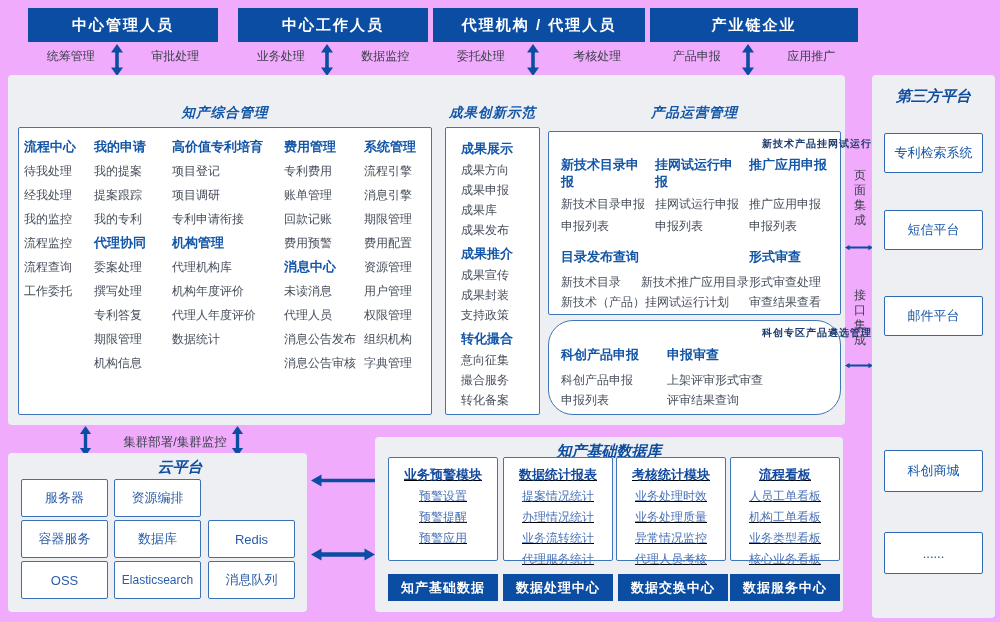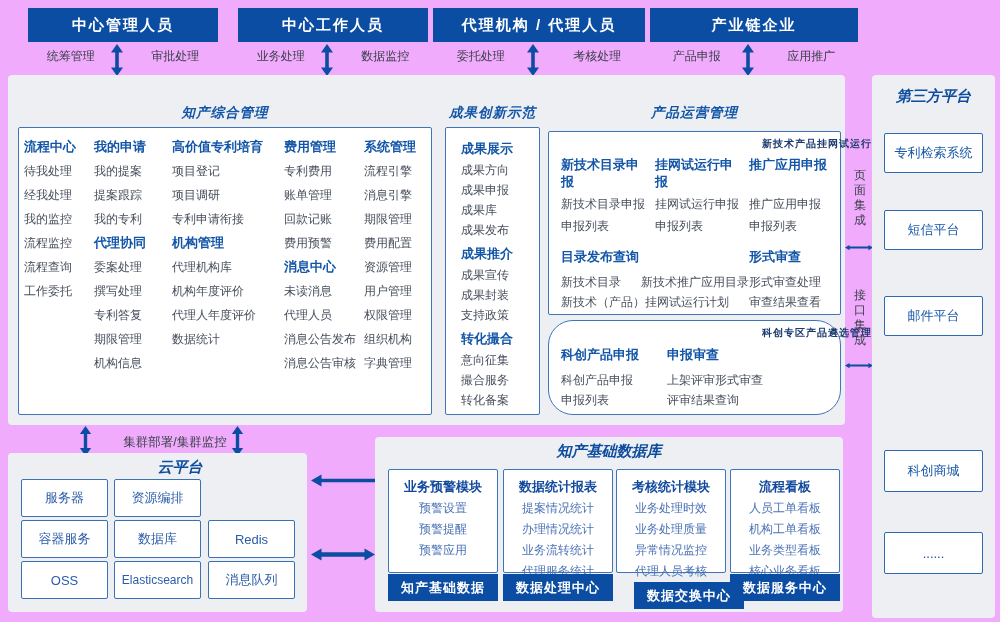--- a/index.html
+++ b/index.html
@@ -51,22 +51,22 @@
     font-weight:bold; font-size:10px; color:#1c3a6d; letter-spacing:1px;margin-left:32px; }
   .phd { position:absolute; font-weight:bold; font-size:13px; color:#1356a7; line-height:17px; }
   .pit { position:absolute; font-size:12px; color:#474e5c; line-height:21px; }
 
   
   .ccell { position:absolute; width:87px; height:38px; background:#fff;
     border:1.5px solid #3a70b4; border-radius:2px; display:flex; align-items:center;
     justify-content:center; font-size:13px; color:#2b5ca8; }
 
   
-  .dmod { position:absolute; top:32px; width:110px; height:104px; background:#fff;
-    border:1px solid #3f74b8; border-radius:2px; text-align:center; padding-top:6px; }
+  .dmod { position:absolute; top:20px; width:110px; height:104px; background:#fff;
+    border:1px solid #3f74b8; border-radius:2px; text-align:center; padding-top:6px;text-decoration:underline; }
   .dmod .mh { font-weight:bold; font-size:13px; color:#12499e; height:22px; line-height:22px; }
   .dmod .cell { height:21px; font-size:12px; color:#4a72b5; justify-content:center; }
   .dbase { position:absolute; top:137px; width:110px; height:27px; background:#0b4da2;
     color:#fff; font-weight:bold; font-size:13px; display:flex; align-items:center;
     justify-content:center; letter-spacing:1px; }
 
   
   .tbox { position:absolute; left:12px; width:99px; height:40px; background:#fff;
     border:1.5px solid #2e6ab4; border-radius:2px; display:flex; align-items:center;
     justify-content:center; font-size:13px; color:#1857a8; }
@@ -325,17 +325,17 @@
 
       <div class="cell">人员工单看板</div>
           <div class="cell">机构工单看板</div>
           <div class="cell">业务类型看板</div>
           <div class="cell">核心业务看板</div>
         </div>
     </div>
 
     <div class="dbase" style="left:13px;">知产基础数据</div>
     <div class="dbase" style="left:128px;">数据处理中心</div>
-    <div class="dbase" style="left:259px;margin-top:8px;">数据交换中心</div>
+    <div class="dbase" style="left:243px;">数据交换中心</div>
     <div class="dbase" style="left:355px;">数据服务中心</div>
   </div>
 
 </div>
 
 </body></html>

